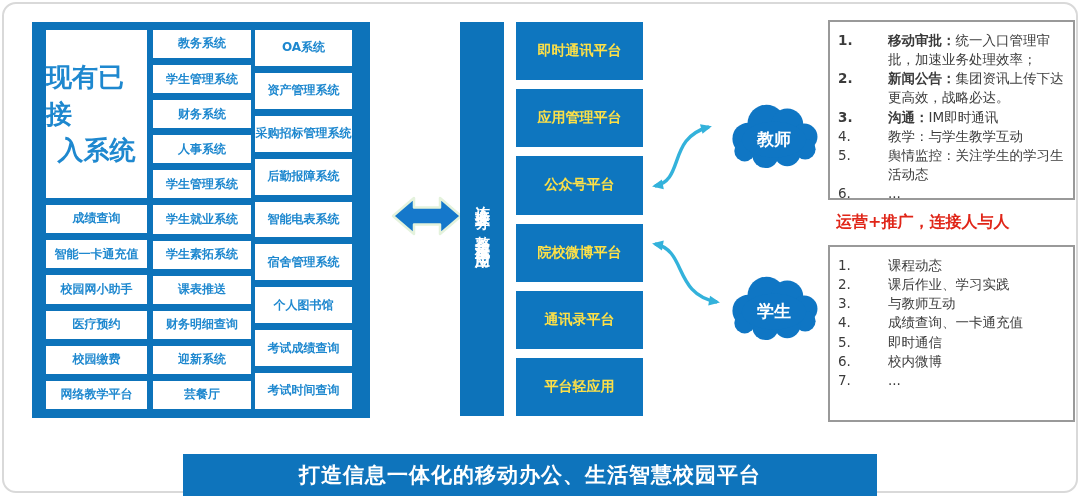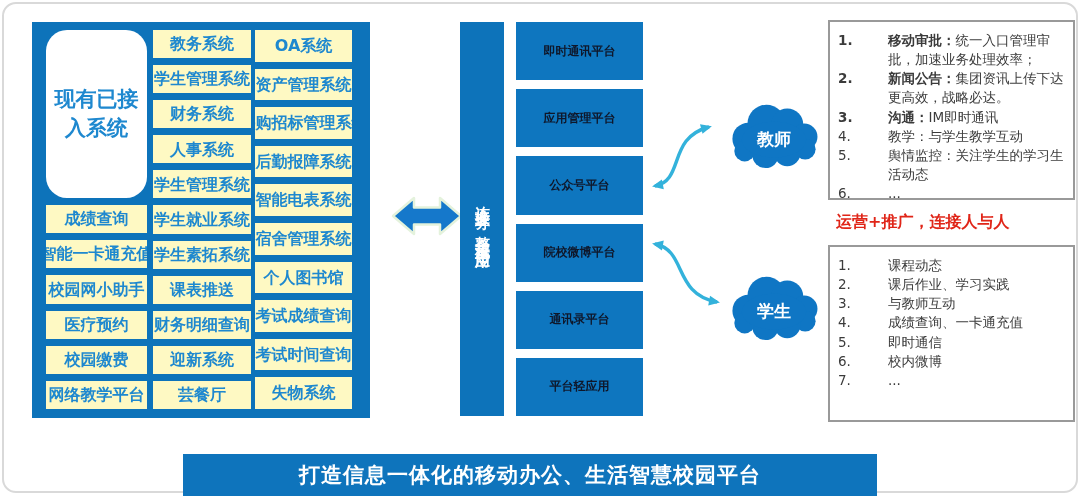--- a/index.html
+++ b/index.html
@@ -22,29 +22,29 @@
   .left-panel {
     position: absolute; left: 32px; top: 22px;
     width: 338px; height: 396px;
     background: #0d73ba;
   }
   .lp-col { position: absolute; top: 8px; bottom: 9px; display: flex; flex-direction: column; gap: 7px; }
   .lp-col1 { left: 14px; width: 101px; }
   .lp-col2 { left: 121px; width: 98px; }
   .lp-col3 { left: 223px; width: 97px; }
   .lp-cell {
-    flex: 1 1 0; background: #fef9c3; color: #1e88cf;
+    flex: 1 1 0; background: #ffffff; color: #1e88cf;
     display: flex; align-items: center; justify-content: center;
-    font-size: 16px; font-weight: bold; text-align: center;
+    font-size: 12px; font-weight: bold; text-align: center;
     line-height: 1.1; overflow: hidden; white-space: nowrap;
   }
   .lp-title {
     flex: 0 0 168px; background: #fff; color: #1e88cf;
     display: flex; flex-direction: column; align-items: center; justify-content: center;
-    font-size: 21px; font-weight: bold; line-height: 1.4; border-radius: 21px;
+    font-size: 26px; font-weight: bold; line-height: 1.4;
   }
 
   
   .sync-arrow { position: absolute; left: 390px; top: 193px; }
 
   
   .vbar {
     position: absolute; left: 460px; top: 22px; width: 44px; height: 394px;
     background: #0d73ba; color: #fff;
     display: flex; align-items: center; justify-content: center;
@@ -53,23 +53,23 @@
     writing-mode: vertical-rl; text-orientation: mixed;
     font-size: 15px; font-weight: bold; letter-spacing: 3px;
   }
 
   
   .platforms {
     position: absolute; left: 516px; top: 22px; width: 127px; height: 394px;
     display: flex; flex-direction: column; gap: 9px;
   }
   .platform-box {
-    flex: 1 1 0; background: #0e76bf; color: #0f172a;
+    flex: 1 1 0; background: #0e76bf; color: #fde047;
     display: flex; align-items: center; justify-content: center;
-    font-size: 12px; font-weight: bold; white-space: nowrap;
+    font-size: 14px; font-weight: bold; white-space: nowrap;
   }
 
   
   .flow-arrows { position: absolute; left: 645px; top: 100px; }
   .cloud { position: absolute; width: 104px; height: 72px; }
   .cloud-teacher { left: 722px; top: 98px; }
   .cloud-student { left: 722px; top: 270px; }
 
   
   .info-box {
@@ -166,21 +166,20 @@
 
         <div class="lp-cell">宿舍管理系统</div>
 
         <div class="lp-cell">个人图书馆</div>
 
 
         <div class="lp-cell">考试成绩查询</div>
 
         <div class="lp-cell">考试时间查询</div>
 
-        <div class="lp-cell">失物系统</div>
       </div>
   </div>
 
   <svg class="sync-arrow" width="74" height="46" viewBox="0 0 74 46">
     <polygon points="3,23 24,5 24,14.5 50,14.5 50,5 71,23 50,41 50,31.5 24,31.5 24,41" fill="#1578cb" stroke="#e4f2dc" stroke-width="2.5" stroke-linejoin="round"></polygon>
   </svg>
 
   <div class="vbar">
     <div class="vbar-text">连接业务，整合流程与应用</div>
   </div>

